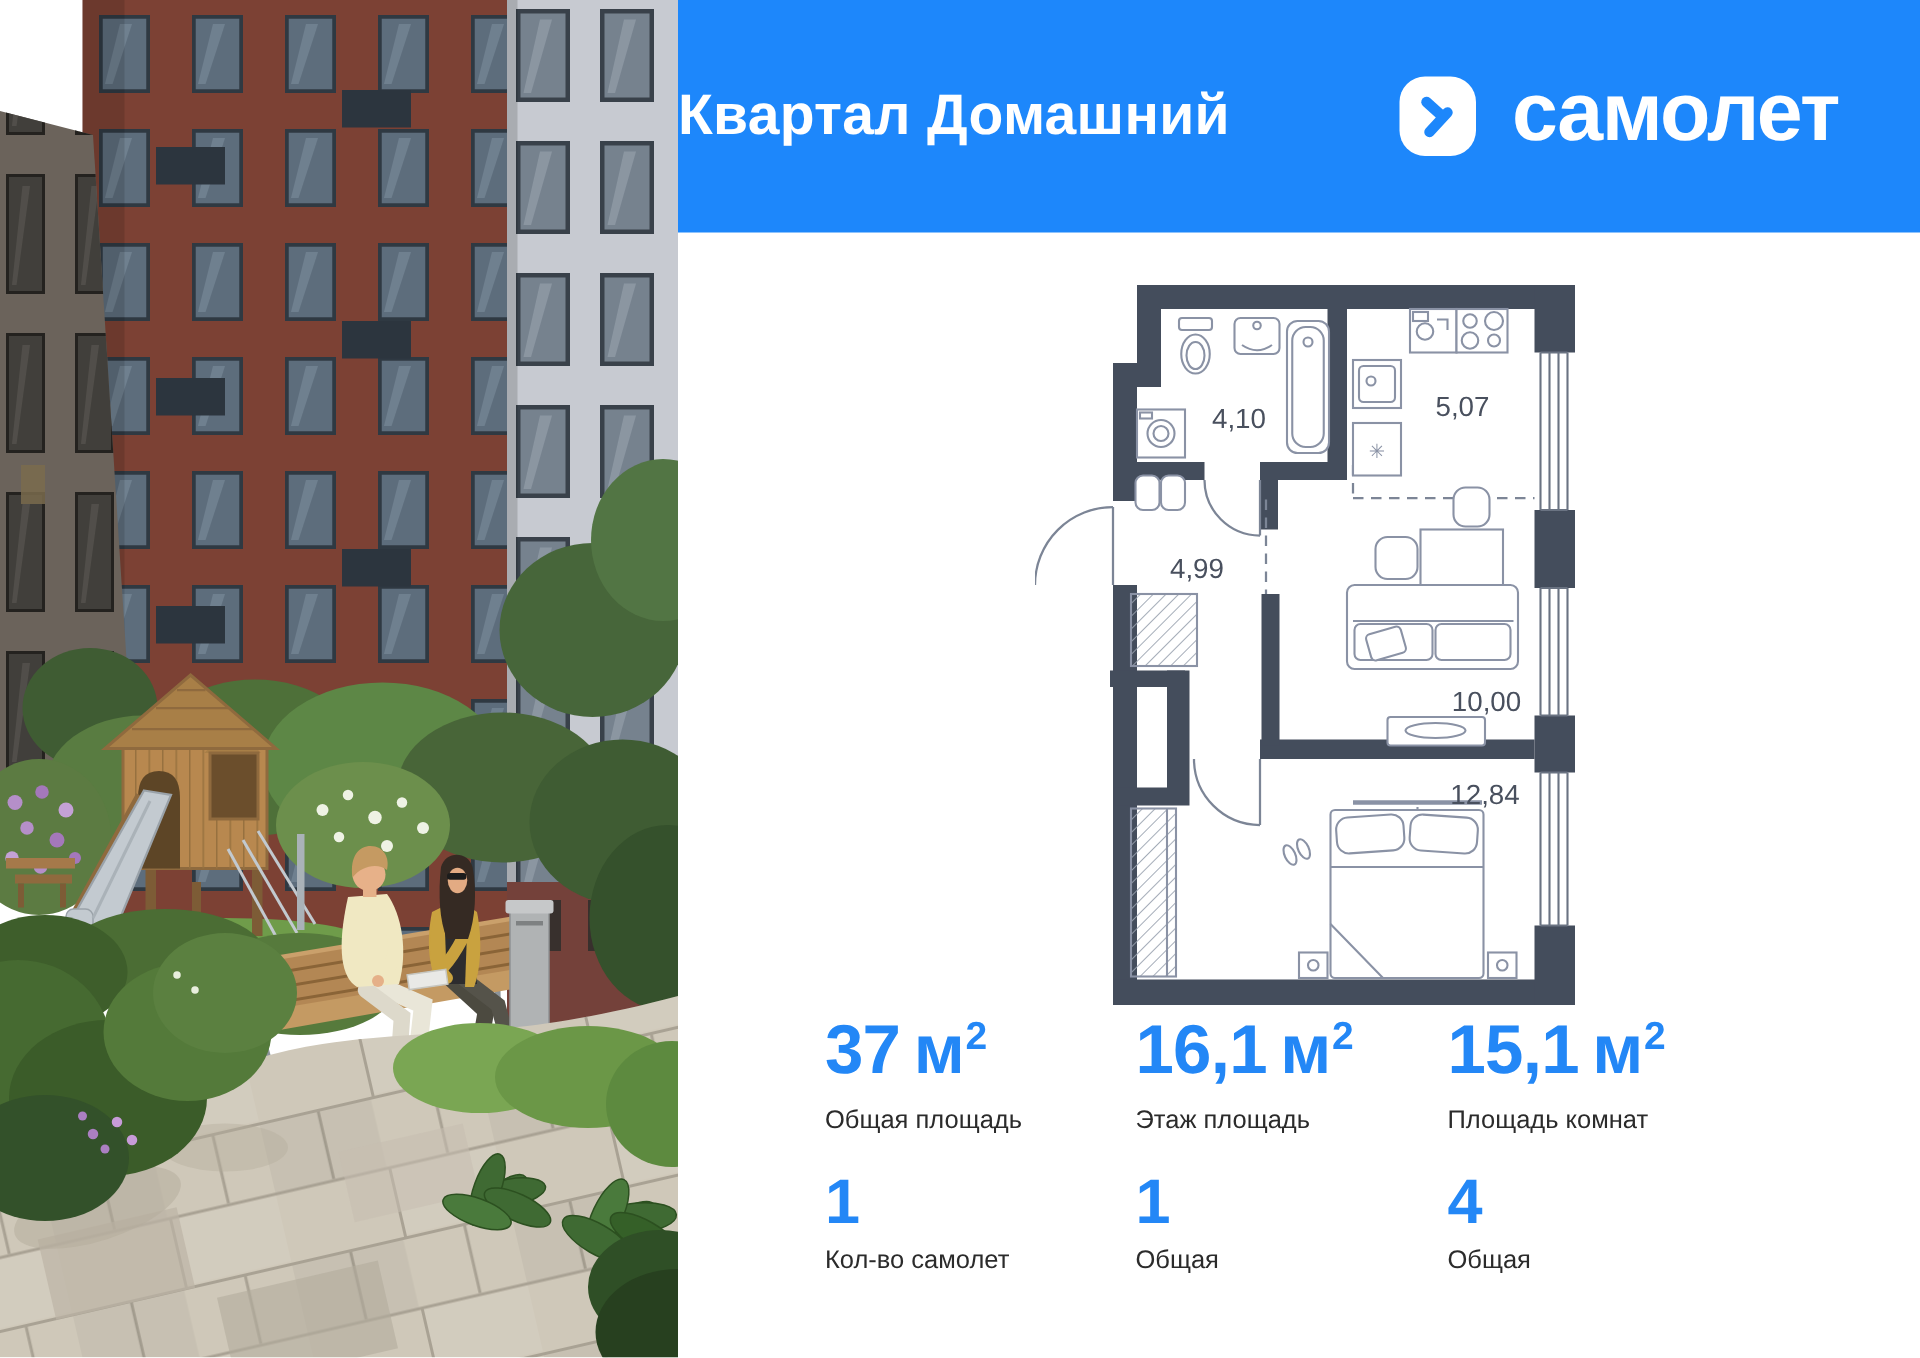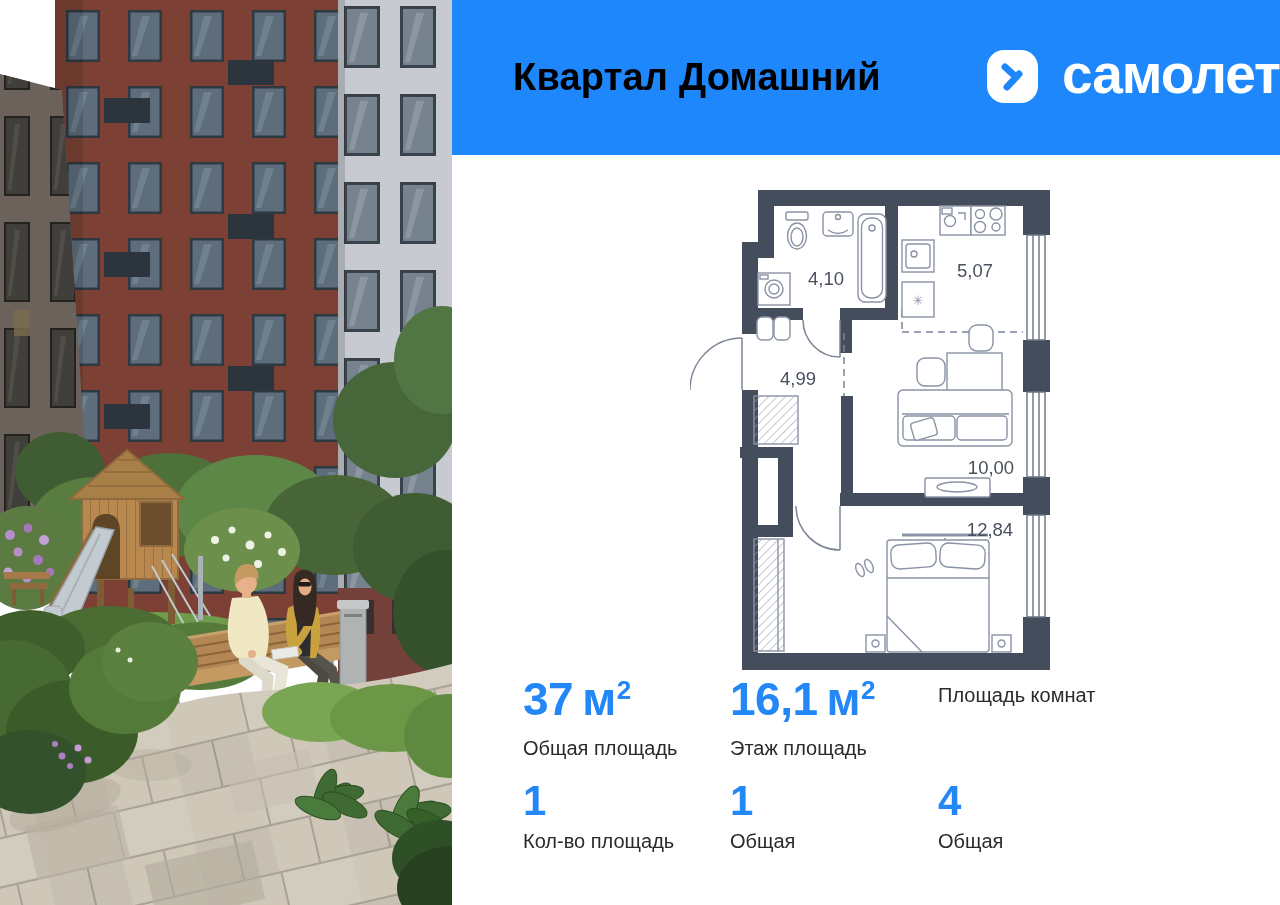--- a/index.html
+++ b/index.html
@@ -2,32 +2,32 @@
 <html><head>
 <meta charset="utf-8">
 <style>
   html,body{margin:0;padding:0;background:#ffffff;}
   .stage{position:relative;width:1280px;height:905px;overflow:hidden;background:#fff;
          font-family:"Liberation Sans",sans-serif;}
   .photo{position:absolute;left:0;top:0;width:452px;height:905px;display:block;}
   .right-panel{position:absolute;left:452px;top:0;width:828px;height:905px;background:#fff;}
   .header-band{position:absolute;left:0;top:0;width:828px;height:155px;background:#1d87fb;
                display:flex;align-items:center;}
-  .project-title{color:#000000;font-size:38px;font-weight:700;margin-left:61px;letter-spacing:.2px;white-space:nowrap;}
-  .logo{margin-left:auto;display:flex;gap:24px;}
+  .project-title{color:#ffffff;font-size:38px;font-weight:700;letter-spacing:.2px;white-space:nowrap;}
+  .logo{margin-left:auto;margin-right:54px;display:flex;align-items:center;gap:24px;}
   .logo-mark{width:51px;height:53px;background:#fff;border-radius:17px;display:flex;
              align-items:center;justify-content:center;}
   .logo-text{color:#fff;font-size:55px;font-weight:700;letter-spacing:-1px;line-height:1;
              position:relative;top:-3px;}
   .plan{position:absolute;left:238px;top:186px;width:420px;height:484px;}
-  .stat{position:absolute;}
+  .stat{position:absolute;margin-left:27px;}
   .stat .num{color:#2387f6;font-weight:700;font-size:46px;line-height:46px;letter-spacing:-.5px;white-space:nowrap;}
   .stat .unit{margin-left:9px;}
   .stat .sup{font-size:26px;position:relative;top:-16px;margin-left:1px;}
-  .stat .label{color:#2b2b2b;font-size:20px;margin-top:8px;white-space:nowrap;}
+  .stat .label{color:#2b2b2b;font-size:17px;margin-top:8px;white-space:nowrap;}
   .stat.small .num{font-size:42px;line-height:42px;}
   .s1{left:71px;top:676px}.s2{left:278px;top:676px}.s3{left:486px;top:676px}
   .s4{left:71px;top:780px}.s5{left:278px;top:780px}.s6{left:486px;top:780px}
 </style>
 </head>
 <body>
 
 <div class="stage">
 
   <svg class="photo" viewBox="0 0 452 905">
@@ -422,25 +422,26 @@
 
     <div class="stat s1">
       <div class="num"><span>37</span><span class="unit"><span>м</span><span class="sup">2</span></span></div>
       <div class="label">Общая площадь</div>
     </div>
     <div class="stat s2">
       <div class="num"><span>16,1</span><span class="unit"><span>м</span><span class="sup">2</span></span></div>
       <div class="label">Этаж площадь</div>
     </div>
     <div class="stat s3">
+      <div class="num"><span>15,1</span><span class="unit"><span>м</span><span class="sup">2</span></span></div>
       <div class="label">Площадь комнат</div>
     </div>
     <div class="stat small s4">
       <div class="num"><span>1</span></div>
-      <div class="label">Кол-во площадь</div>
+      <div class="label">Кол-во самолет</div>
     </div>
     <div class="stat small s5">
       <div class="num"><span>1</span></div>
       <div class="label">Общая</div>
     </div>
     <div class="stat small s6">
       <div class="num"><span>4</span></div>
       <div class="label">Общая</div>
     </div>
 

